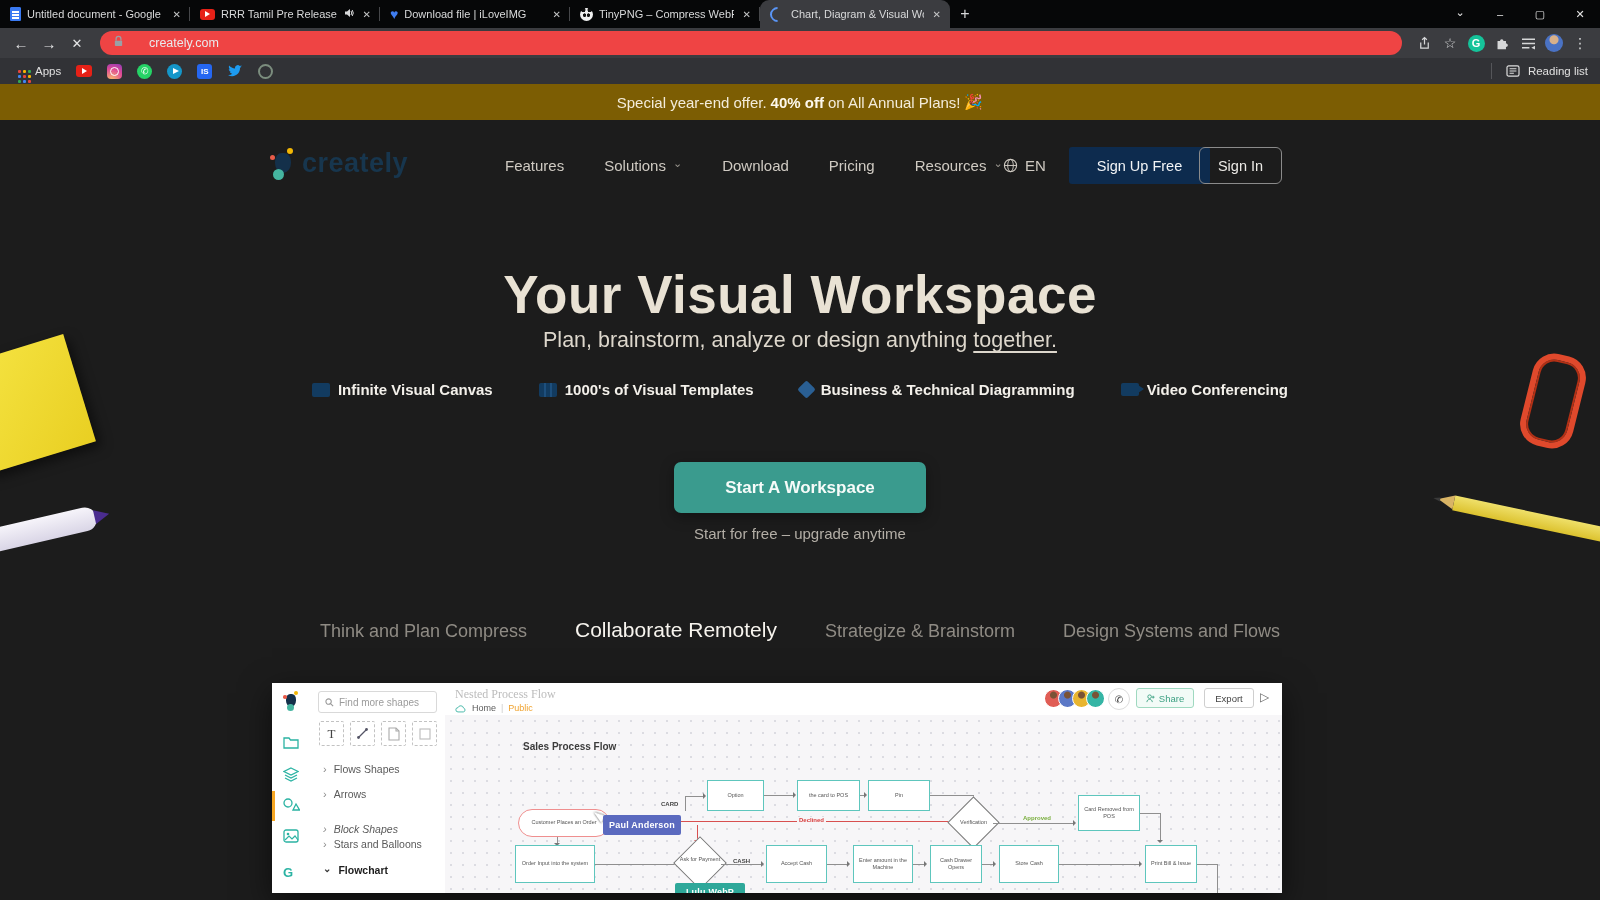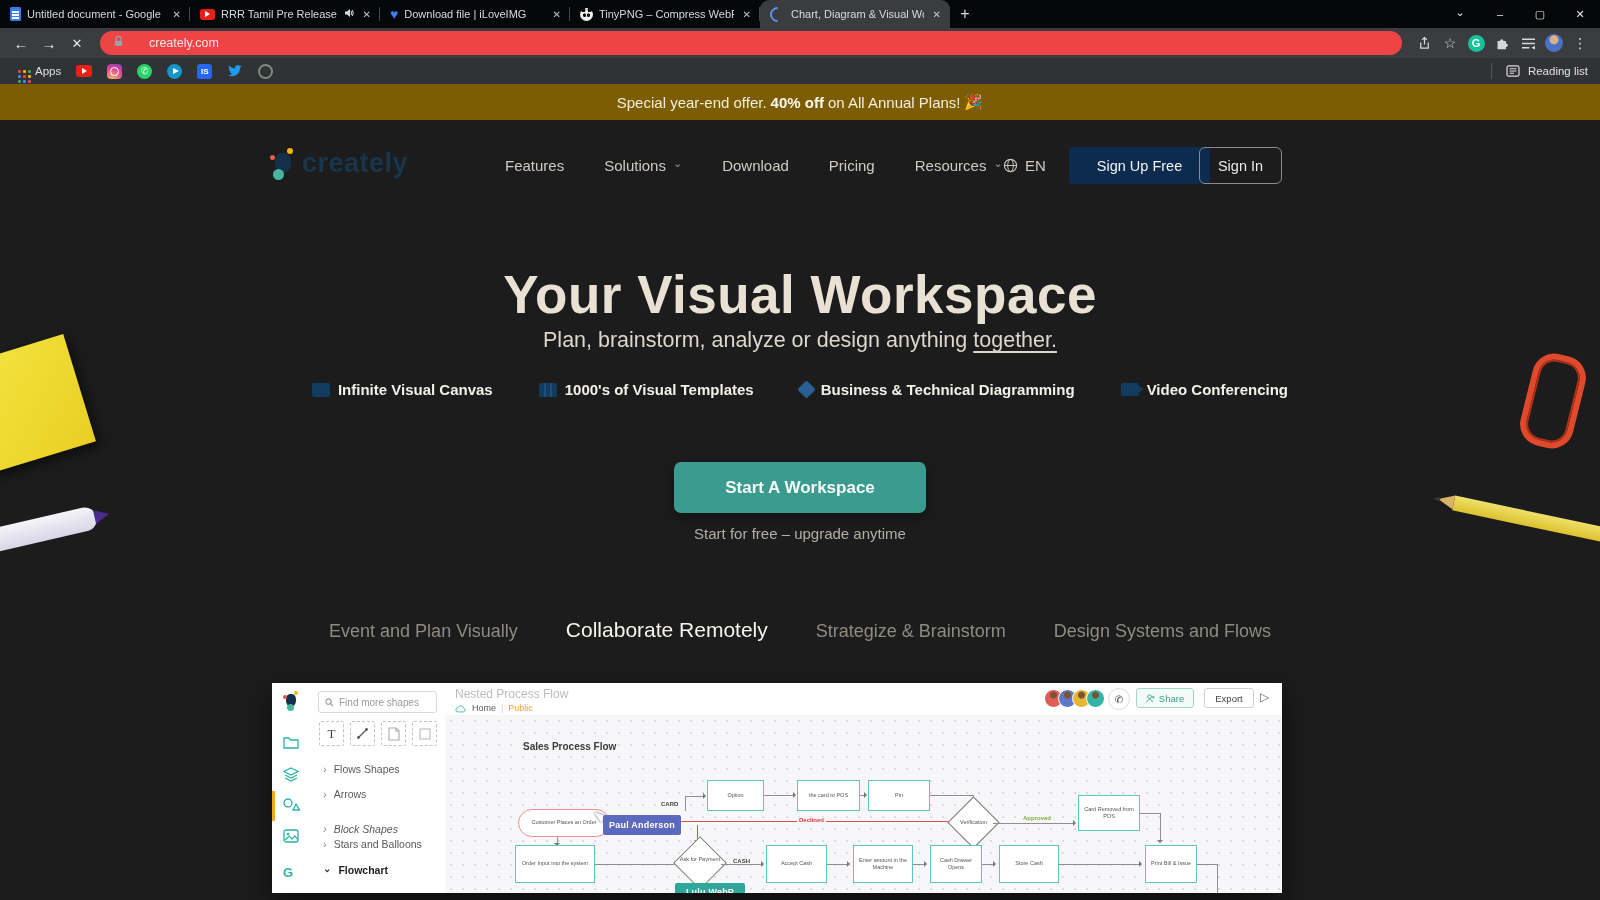--- a/index.html
+++ b/index.html
@@ -89,21 +89,21 @@
   .panel{position:absolute;left:38px;top:0;width:135px;bottom:0;background:#fff;border-right:1px solid #e7e7e7;}
   .search{position:absolute;left:8px;top:8px;width:119px;height:22px;border:1px solid #d9d9d9;border-radius:3px;
     display:flex;align-items:center;gap:5px;padding:0 6px;color:#9b9b9b;font-size:10px;box-sizing:border-box;}
   .tools{position:absolute;left:9px;top:38px;display:flex;gap:6px;}
   .tool{width:23px;height:23px;border:1px dashed #c2c2c2;border-radius:2px;display:flex;align-items:center;justify-content:center;color:#444;}
   .i-T::before{content:"T";font-family:"Liberation Serif",serif;font-size:13px;}
   .sec{position:absolute;left:13px;font-size:10.5px;color:#5a5a5a;display:flex;gap:7px;align-items:center;}
   .sec .i-chevr::before{color:#8a8a8a;font-size:11px;}
   .sec.bold{color:#1d1d1d;font-weight:bold;}
   .chead{position:absolute;left:173px;top:0;right:0;height:32px;background:#fff;}
-  .doctitle{position:absolute;left:10px;top:4px;font-size:12px;color:#bcbcbc;}
+  .doctitle{position:absolute;left:10px;top:4px;font-size:12px;color:#bcbcbc;font-family:Liberation Serif, serif;}
   .crumb{position:absolute;left:10px;top:20px;display:flex;align-items:center;gap:5px;font-size:9px;color:#5c5c5c;}
   .crumb .pub{color:#f0a32f;}
   .crumb .sep{color:#ccc;}
   .avw{position:absolute;left:599px;top:6px;display:flex;}
   .cav{width:17px;height:17px;border-radius:50%;border:1.5px solid #fff;margin-left:-5px;
     background:radial-gradient(circle at 50% 30%,#7a5236 3px,var(--c) 4px);}
   .phone{position:absolute;left:663px;top:5px;width:20px;height:20px;border:1px solid #ddd;border-radius:50%;
     display:flex;align-items:center;justify-content:center;font-size:10px;color:#333;}
   .i-phone::before{content:"✆";}
   .btn-share{position:absolute;left:691px;top:5px;width:58px;height:20px;border:1px solid #9fd9c0;background:#f2fbf7;
@@ -333,21 +333,21 @@
   <span class="feat">
       <span class="fi4"></span>
       <span>Video Conferencing</span>
     </span>
 </div>
 
 <div class="cta">Start A Workspace</div>
 <div class="cta-note">Start for free – upgrade anytime</div>
 
 <div class="sectabs">
-  <span class="sectab">Event and Plan Visually</span>
+  <span class="sectab">Think and Plan Compress</span>
   <span class="sectab active">Collaborate Remotely</span>
   <span class="sectab">Strategize &amp; Brainstorm</span>
   <span class="sectab">Design Systems and Flows</span>
 </div>
 
 <div class="app">
   <div class="rail">
     <span class="railico" style="top:8px;">
       <span style="position:absolute;left:3px;top:3px;width:10px;height:13px;background:#14304a;border-radius:45% 45% 55% 55%;"></span>
       <span style="position:absolute;left:0;top:4px;width:3.5px;height:3.5px;border-radius:50%;background:#e85c4a;"></span>

